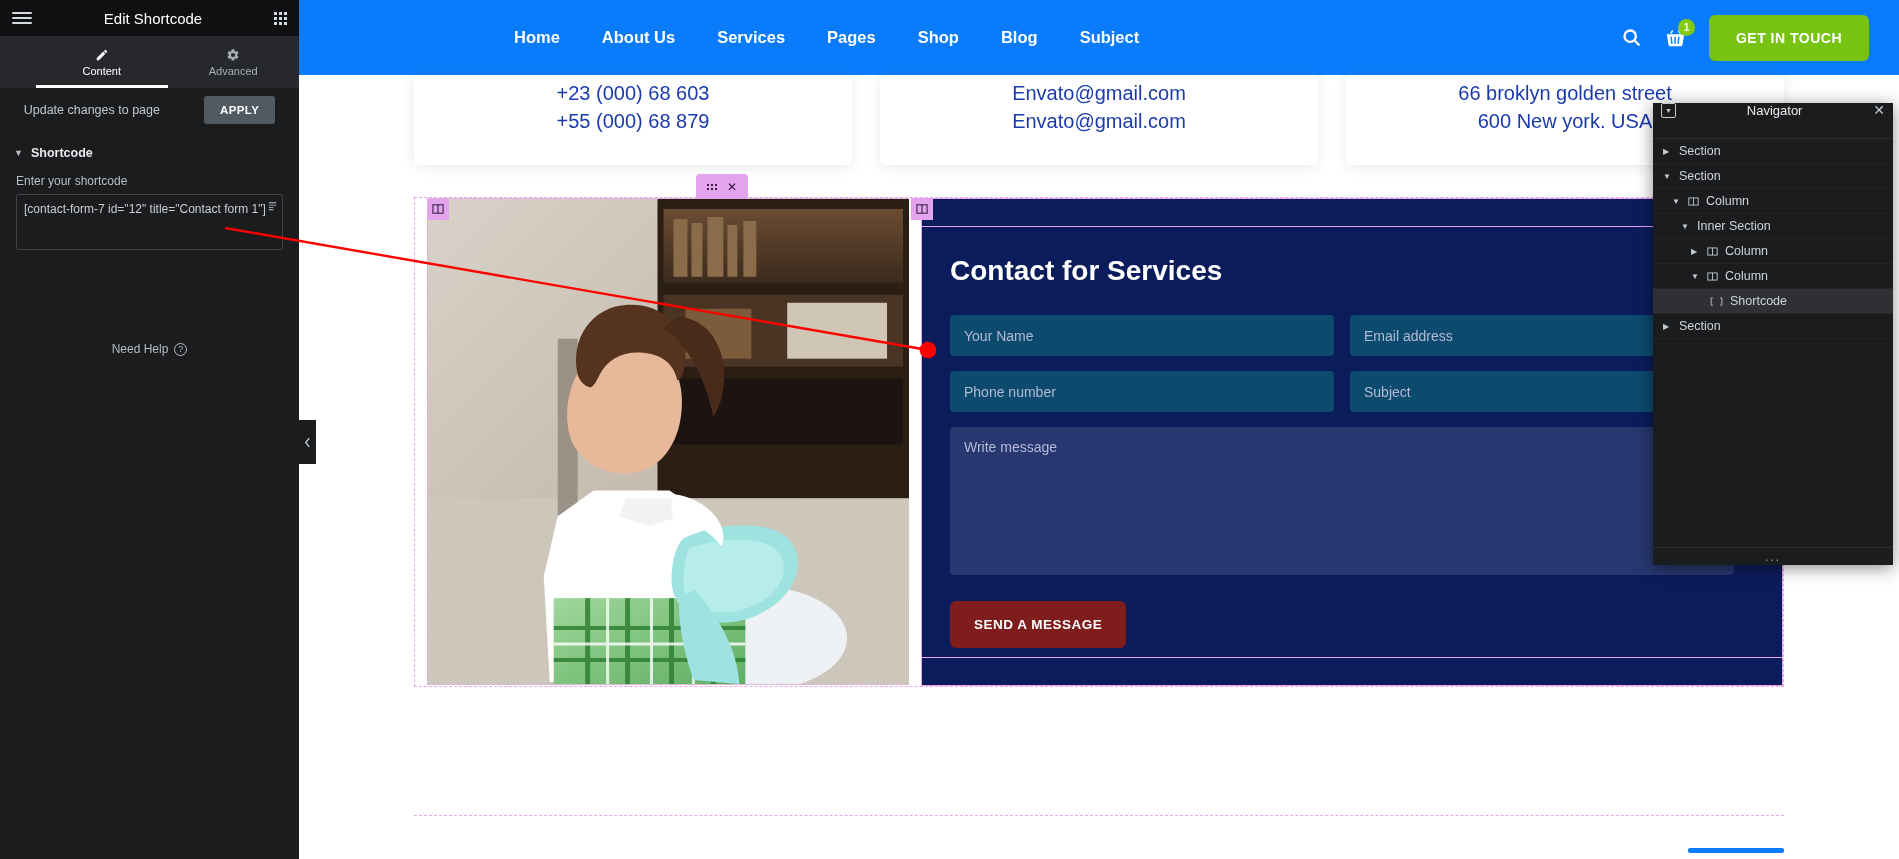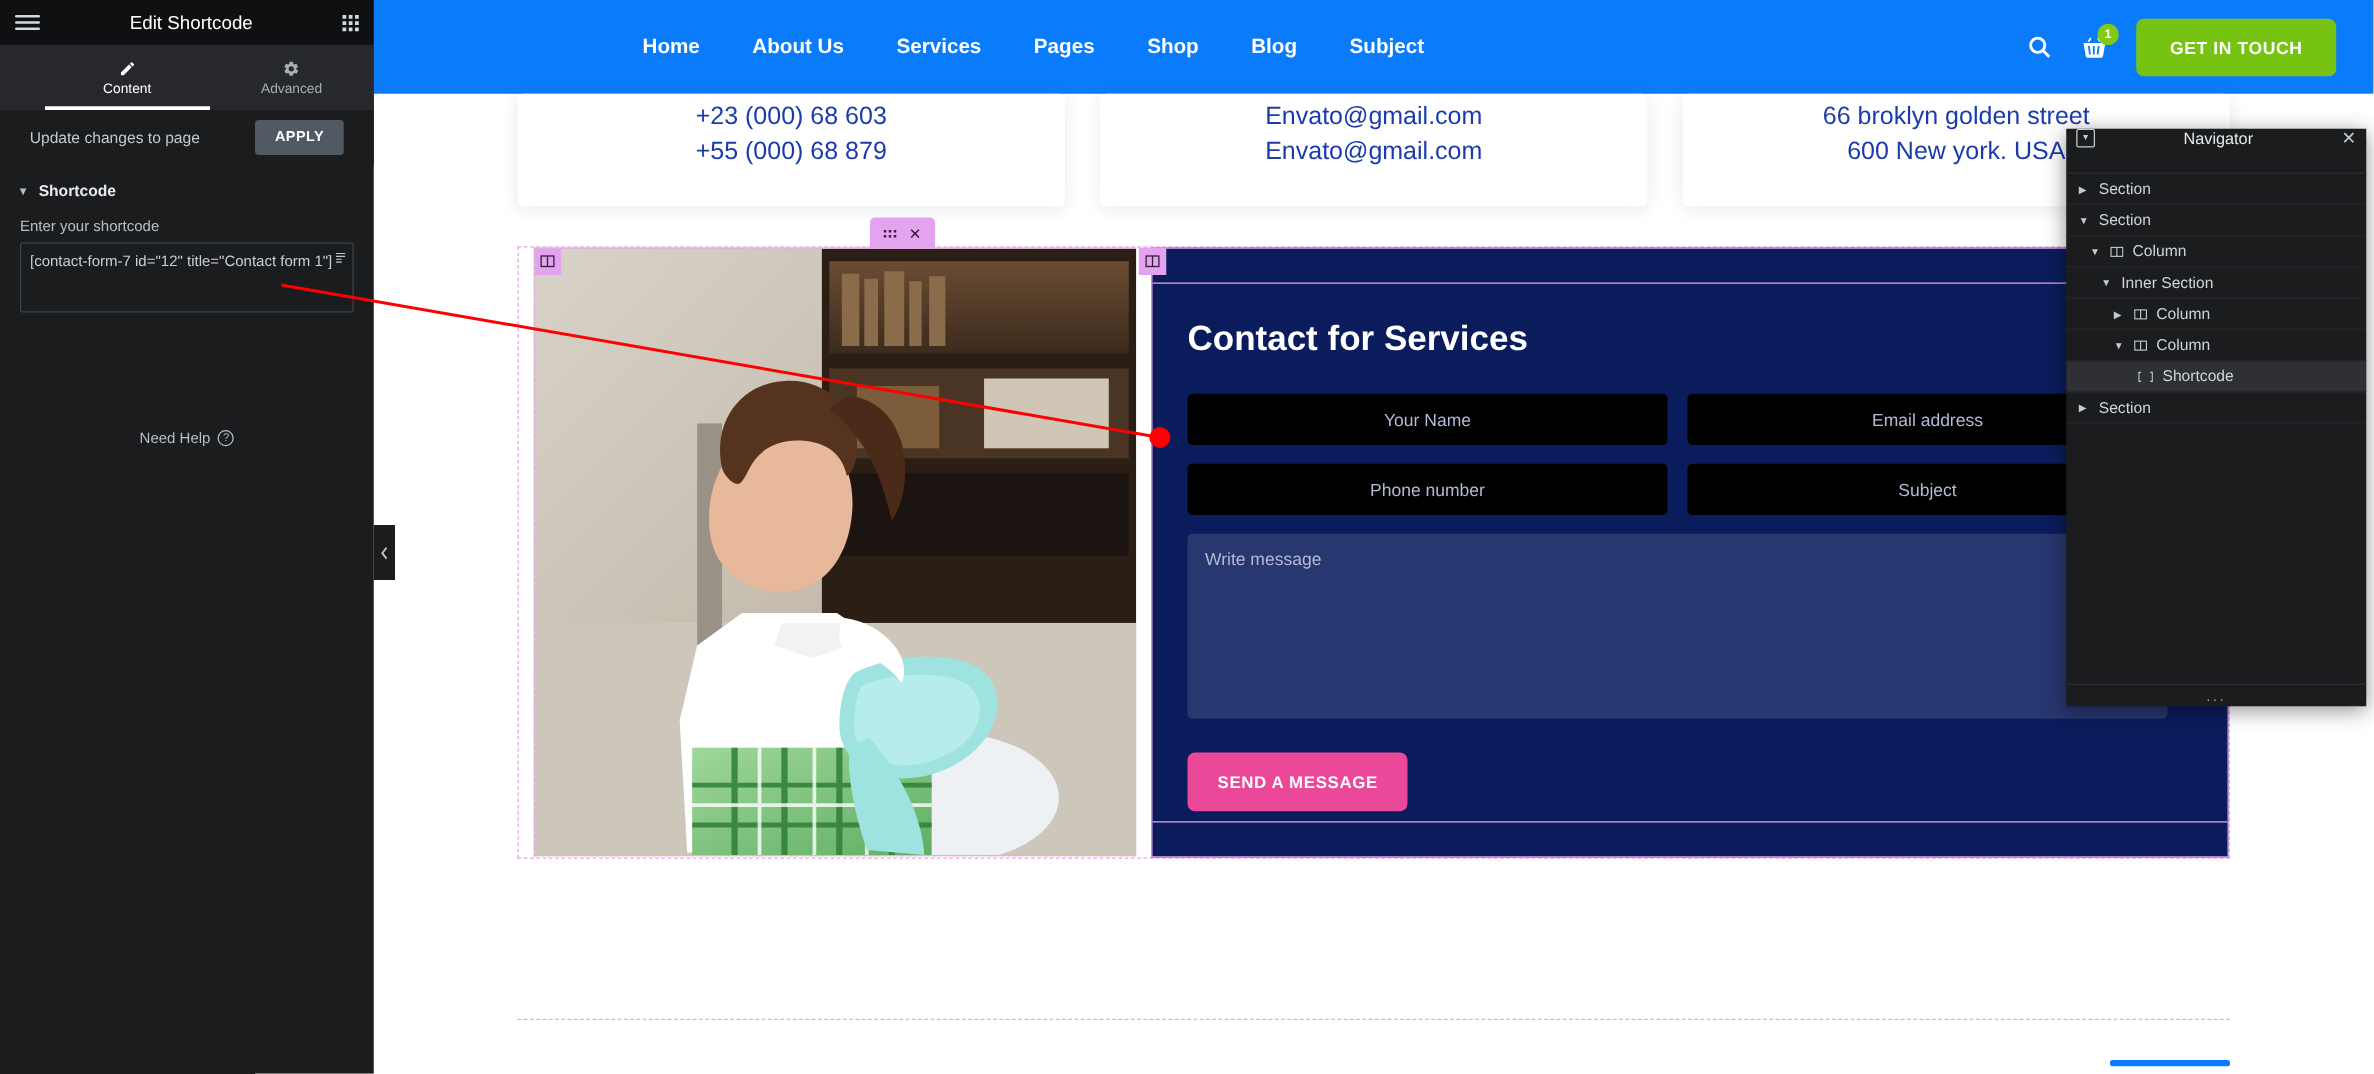--- a/index.html
+++ b/index.html
@@ -168,34 +168,34 @@
     position: relative; flex: 1; margin-left: 12px;
     background: #0b1c5c; border: 1px solid #e7a6e6;
   }
   .form-inner { padding: 30px 48px 0 28px; }
   .form-title {
     color: #ffffff; font-size: 28px; font-weight: 700;
     margin: 26px 0 28px 0;
   }
   .form-row { display: flex; gap: 16px; margin-bottom: 15px; }
   .f-input {
-    flex: 1; height: 41px; background: #000000; border: none;
+    flex: 1; height: 41px; background: #0c4a6e; border: none;
     border-radius: 4px; color: #ffffff; font-size: 14px;
-    padding: 0 14px; font-family: "Liberation Sans", sans-serif; text-align: center;
+    padding: 0 14px; font-family: "Liberation Sans", sans-serif;
   }
   .f-input::placeholder { color: #b3bad6; }
   .f-textarea {
     width: 100%; height: 148px; background: #27376f; border: none;
     border-radius: 4px; color: #ffffff; font-size: 14px;
     padding: 12px 14px; resize: none;
     font-family: "Liberation Sans", sans-serif;
   }
   .f-textarea::placeholder { color: #b3bad6; }
   .send-btn {
-    margin-top: 22px; background: #ec4899; color: #ffffff; border: none;
+    margin-top: 22px; background: #7f1d1d; color: #ffffff; border: none;
     font-size: 13.5px; font-weight: 700; letter-spacing: .5px;
     padding: 16px 24px; border-radius: 6px; cursor: pointer;
   }
 
   
   .eh-toolbar {
     position: absolute; left: 281px; top: -24px;
     background: #e3a3ef; border-radius: 4px 4px 0 0;
     height: 25px; display: flex; align-items: center; gap: 10px;
     padding: 0 11px; z-index: 8;

